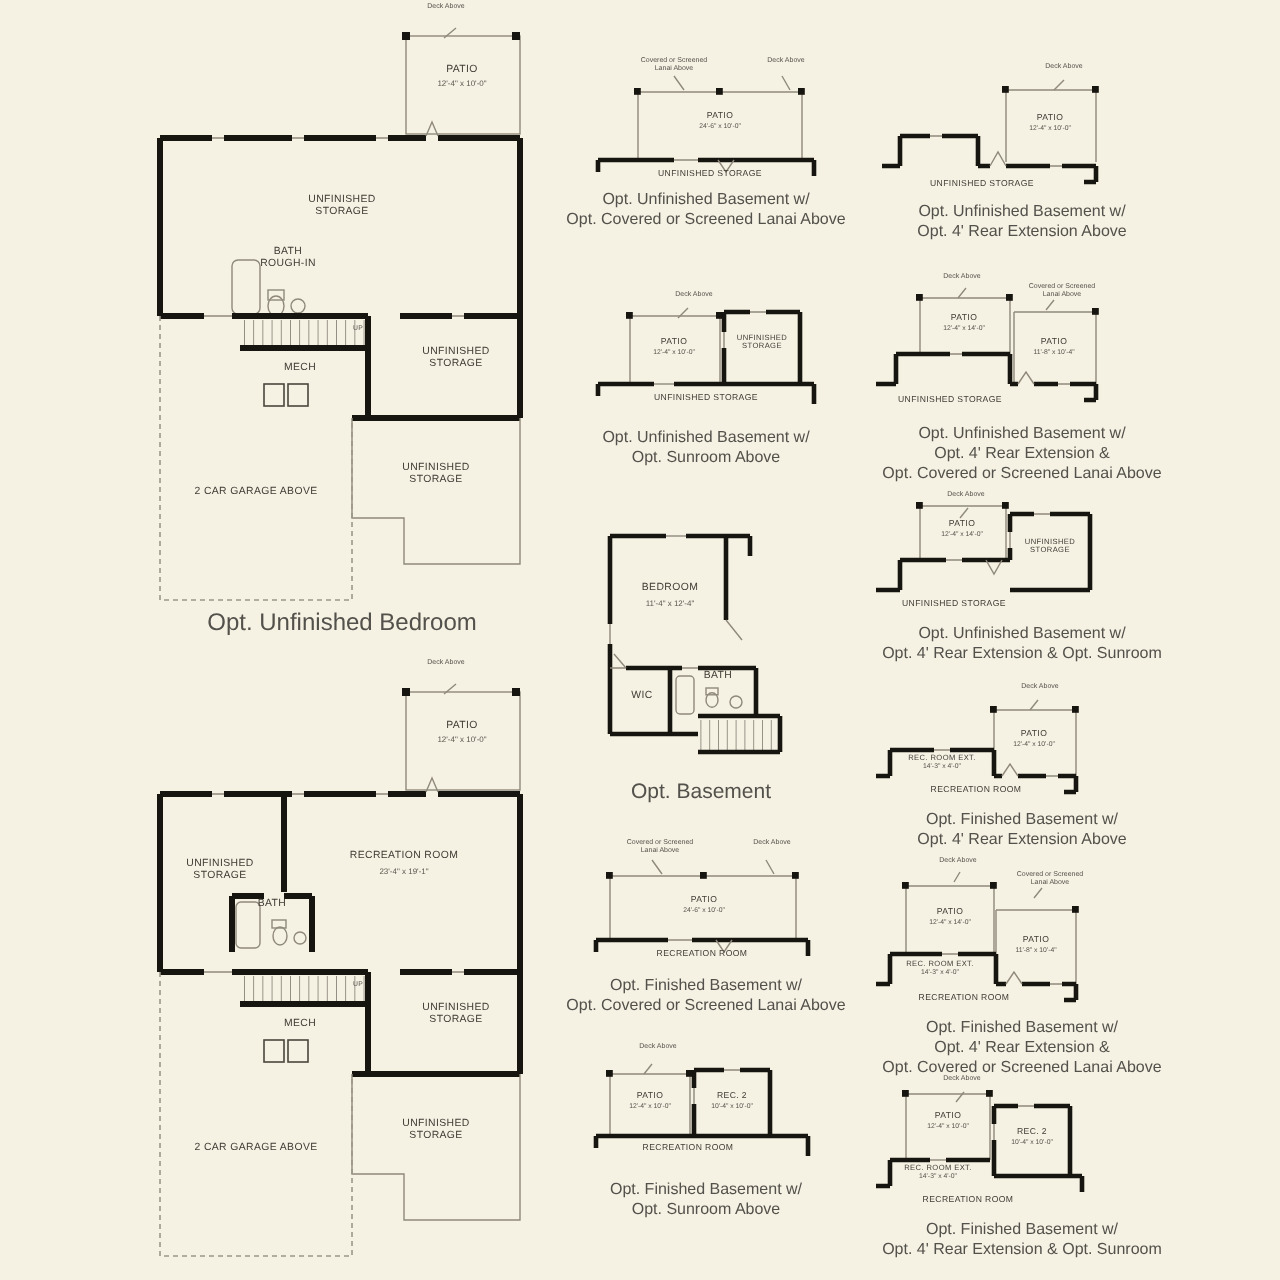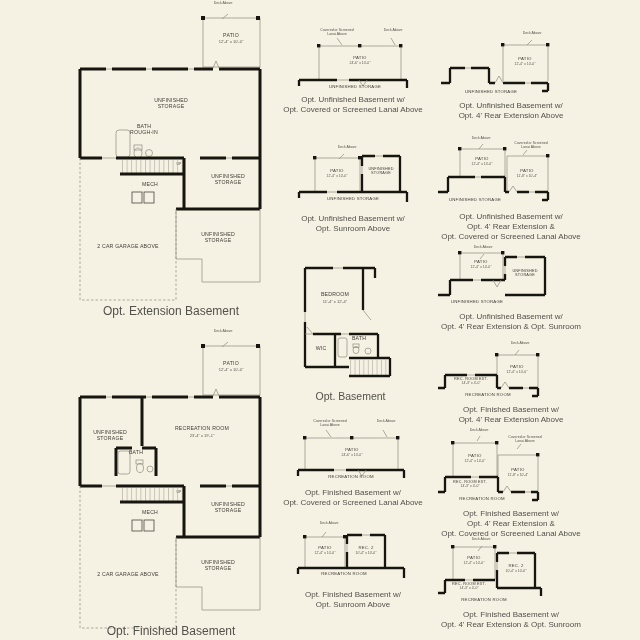--- a/index.html
+++ b/index.html
@@ -64,21 +64,21 @@
   <div class="lbl co two" style="left:147px;top:-4px;width:24px">Deck Above</div>
   <div class="lbl r" style="left:155px;top:27px">PATIO</div>
   <div class="lbl dim" style="left:155px;top:34px">12'-4" x 10'-0"</div>
   <div class="lbl r two" style="left:95px;top:92px;width:48px">UNFINISHED STORAGE</div>
   <div class="lbl r two" style="left:68px;top:118px;width:38px">BATH ROUGH-IN</div>
   <div class="lbl up" style="left:103px;top:157px">UP</div>
   <div class="lbl r" style="left:74px;top:176px">MECH</div>
   <div class="lbl r two" style="left:152px;top:168px;width:46px">UNFINISHED STORAGE</div>
   <div class="lbl r two" style="left:142px;top:226px;width:46px">UNFINISHED STORAGE</div>
   <div class="lbl r two" style="left:52px;top:238px;width:62px">2 CAR GARAGE ABOVE</div>
-  <figcaption class="cap capL" style="top:298px">Opt. Extension Basement</figcaption>
+  <figcaption class="cap capL" style="top:298px">Opt. Unfinished Bedroom</figcaption>
 </figure>
 
 <figure class="plan" style="left:297px;top:28px;width:112px;height:88px">
   <svg width="112" height="84" viewBox="0 0 112 84">
     <path class="tl" d="M40,10 L45,17 M94,10 L98,17"></path>
     <path class="tl" d="M22,18 H104 M22,18 V52 M104,18 V52"></path>
     <rect class="post" x="20" y="16" width="3.4" height="3.4"></rect>
       <rect class="post" x="61" y="16" width="3.4" height="3.4"></rect>
       <rect class="post" x="102" y="16" width="3.4" height="3.4"></rect>
     <path class="w2" d="M2,52 H40 M52,52 H110 M2,52 V58 M110,52 V60"></path>
@@ -343,14 +343,13 @@
   <div class="lbl dim" style="left:155px;top:34px">12'-4" x 10'-0"</div>
   <div class="lbl r two" style="left:34px;top:96px;width:46px">UNFINISHED STORAGE</div>
   <div class="lbl r" style="left:126px;top:92px">RECREATION ROOM</div>
   <div class="lbl dim" style="left:126px;top:100px">23'-4" x 19'-1"</div>
   <div class="lbl r" style="left:60px;top:116px">BATH</div>
   <div class="lbl up" style="left:103px;top:157px">UP</div>
   <div class="lbl r" style="left:74px;top:176px">MECH</div>
   <div class="lbl r two" style="left:152px;top:168px;width:46px">UNFINISHED STORAGE</div>
   <div class="lbl r two" style="left:142px;top:226px;width:46px">UNFINISHED STORAGE</div>
   <div class="lbl r two" style="left:52px;top:238px;width:62px">2 CAR GARAGE ABOVE</div>
-  <figcaption class="cap capL" style="top:290px">Opt. Finished Basement</figcaption>
 </figure>
 
 </body></html>

